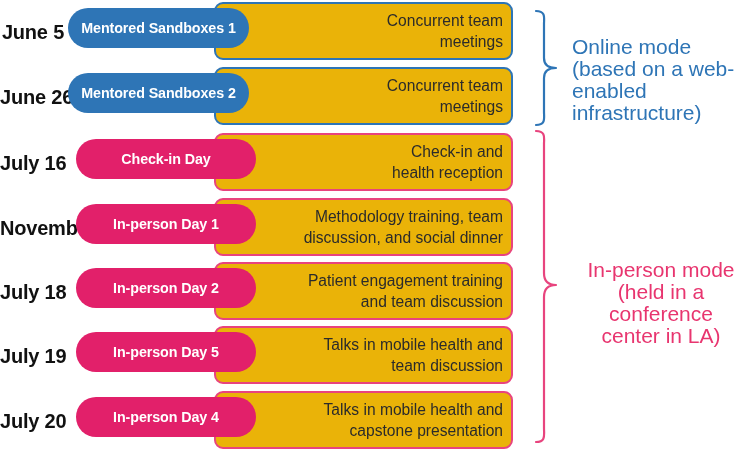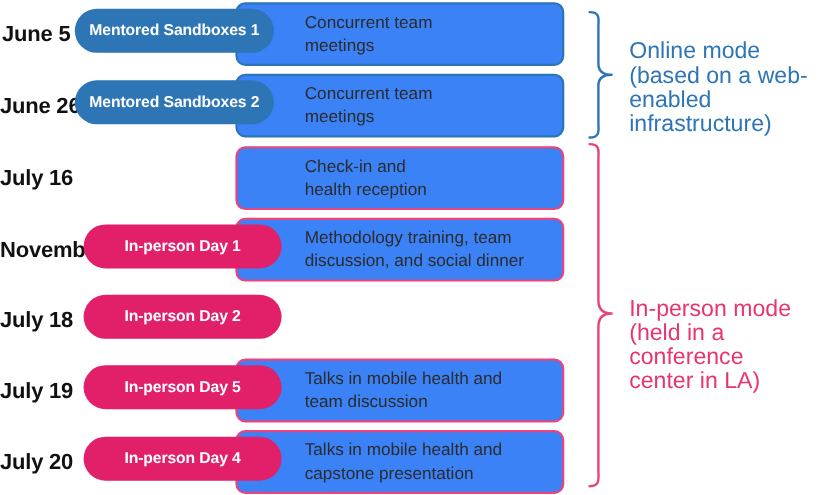--- a/index.html
+++ b/index.html
@@ -49,21 +49,22 @@
   
   .desc-box {
     position: absolute;
     left: 214px;
     width: 299px;
     top: 2px;
     height: 58px;
     box-sizing: border-box;
     border: 2.4px solid #2E75B6;
     border-radius: 9px;
-    background: #3b82f6;
+    background: #eab308;
+    text-align: right;
   }
   .row.pink .desc-box {
     border-color: #E8447E;
     border-width: 2.2px;
   }
 
   .desc-text {
     position: absolute;
     left: 61px;          
     right: 8px;
@@ -136,33 +137,38 @@
     </div>
     <div class="pill">Mentored Sandboxes 2</div>
   </div>
 
   <div class="row pink" style="top:131px;">
     <div class="date-label">July 16</div>
     <div class="desc-box">
       <div class="desc-text">Check-in and
 health reception</div>
     </div>
+    <div class="pill">Check-in Day</div>
   </div>
 
   <div class="row pink" style="top:196px;">
     <div class="date-label">November 17</div>
     <div class="desc-box">
       <div class="desc-text">Methodology training, team
 discussion, and social dinner</div>
     </div>
     <div class="pill">In-person Day 1</div>
   </div>
 
   <div class="row pink" style="top:260px;">
     <div class="date-label">July 18</div>
+    <div class="desc-box">
+      <div class="desc-text">Patient engagement training
+and team discussion</div>
+    </div>
     <div class="pill">In-person Day 2</div>
   </div>
 
   <div class="row pink" style="top:324px;">
     <div class="date-label">July 19</div>
     <div class="desc-box">
       <div class="desc-text">Talks in mobile health and
 team discussion</div>
     </div>
     <div class="pill">In-person Day 5</div>
@@ -194,17 +200,17 @@
   <svg class="brace" style="left:530px; top:128px;" width="34" height="318" viewBox="0 0 34 318">
     <path d="M 6 3
              C 16 3 14 10 14 16
              L 14 145
              C 14 153 18 157 26 157
              C 18 157 14 161 14 169
              L 14 300
              C 14 307 16 314 6 314" fill="none" stroke="#E8447E" stroke-width="2.2" stroke-linecap="round" stroke-linejoin="round"></path>
   </svg>
 
-  <div class="mode-label inperson" style="left:572px; top:270px; width:178px;">In-person mode
+  <div class="mode-label inperson" style="left:572px; top:259px; width:178px;text-align:center;">In-person mode
 (held in a conference
 center in LA)</div>
 
 </div>
 
 </body></html>

